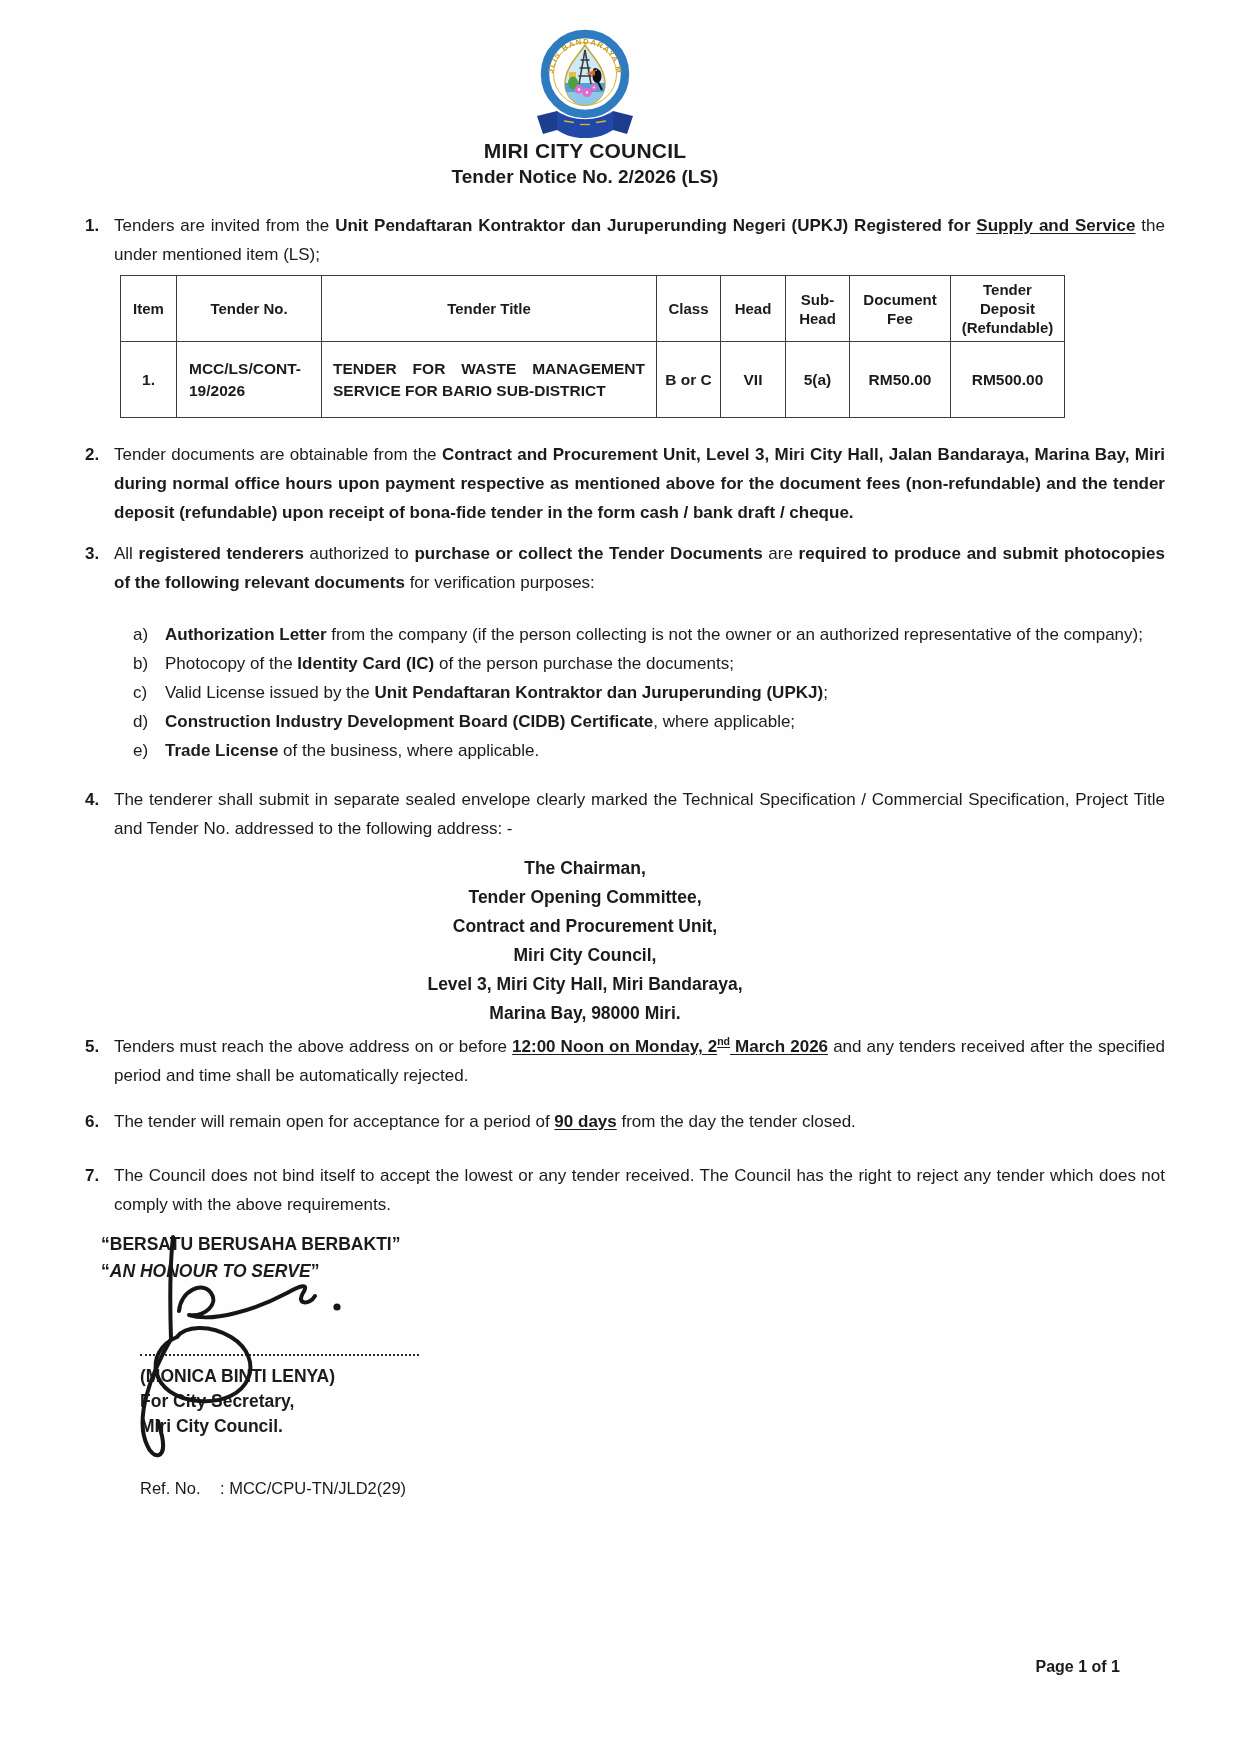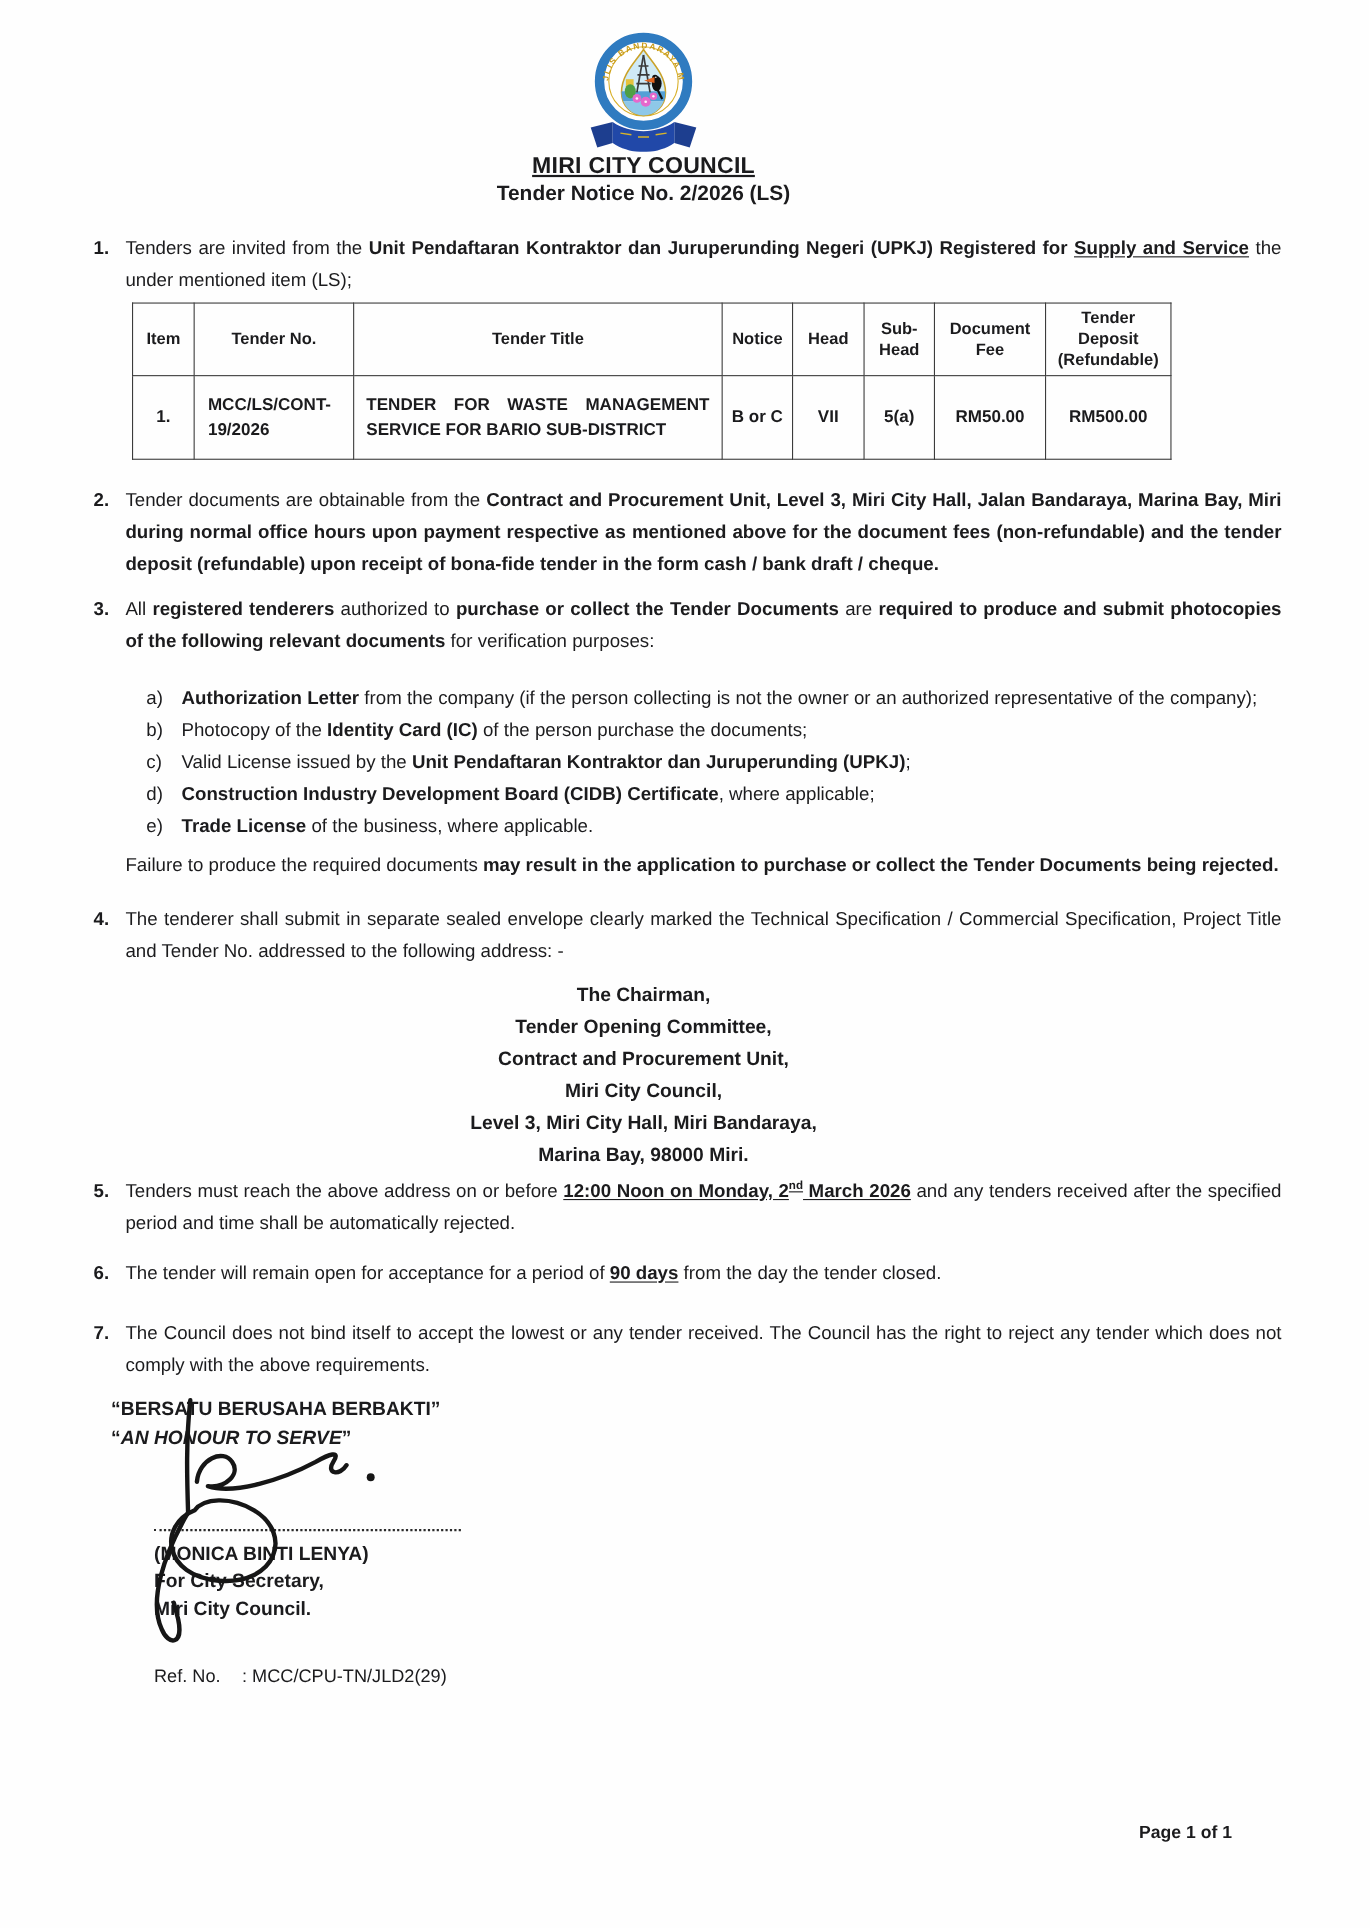--- a/index.html
+++ b/index.html
@@ -16,21 +16,21 @@
     margin: 0 auto;
     background: #fefefe;
     overflow: hidden;
     padding: 26px 80px 0 85px;
   }
 
   
   .doc-header { width: 1000px; text-align: center; }
   .crest-wrap { height: 112px; }
   .crest-wrap svg { width: 126px; height: 112px; }
-  .council-name  { font-size: 21px; line-height: 26px; font-weight: 700; letter-spacing: .2px; text-decoration: underline; }
+  .council-name  { font-size: 21px; line-height: 26px; font-weight: 700; letter-spacing: .2px; }
   .notice-title  { font-size: 19px; line-height: 25px; font-weight: 700; }
 
   
   .para { display: flex; font-size: 17px; line-height: 29px; }
   .para .num { flex: 0 0 29px; font-weight: 700; }
   .para .ptext { flex: 1; text-align: justify; }
   .mt-p1 { margin-top: 22px; }
 
   
   table.tender-table {
@@ -191,21 +191,21 @@
       <col style="width:65px">
         <col style="width:64px">
         <col style="width:101px">
         <col style="width:114px">
     </colgroup>
     <thead>
       <tr>
         <th>Item</th>
         <th>Tender No.</th>
         <th>Tender Title</th>
-        <th>Notice</th>
+        <th>Class</th>
         <th>Head</th>
         <th>Sub-Head</th>
         <th>Document Fee</th>
         <th>Tender Deposit (Refundable)</th>
       </tr>
     </thead>
     <tbody>
       <tr>
         <td>1.</td>
         <td class="cell-tender-no">MCC/LS/CONT-19/2026</td>
@@ -245,21 +245,20 @@
     <div class="sub">
       <span class="slabel">d)</span>
       <div class="stext"><span class="b">Construction Industry Development Board (CIDB) Certificate</span><span>, where applicable;</span></div>
     </div>
     <div class="sub">
       <span class="slabel">e)</span>
       <div class="stext"><span class="b">Trade License</span><span> of the business, where applicable.</span></div>
     </div>
   </div>
 
-  <div class="failure-note"><span>Failure to produce the required documents </span><span class="b">may result in the application to purchase or collect the Tender Documents being rejected.</span></div>
 
   <div class="para mt-p4">
     <span class="num">4.</span>
     <div class="ptext"><span>The tenderer shall submit in separate sealed envelope clearly marked the Technical Specification / Commercial Specification, Project Title and Tender No. addressed to the following address: -</span></div>
   </div>
 
   <div class="address-block">
     <div>The Chairman,</div>
     <div>Tender Opening Committee,</div>
     <div>Contract and Procurement Unit,</div>

